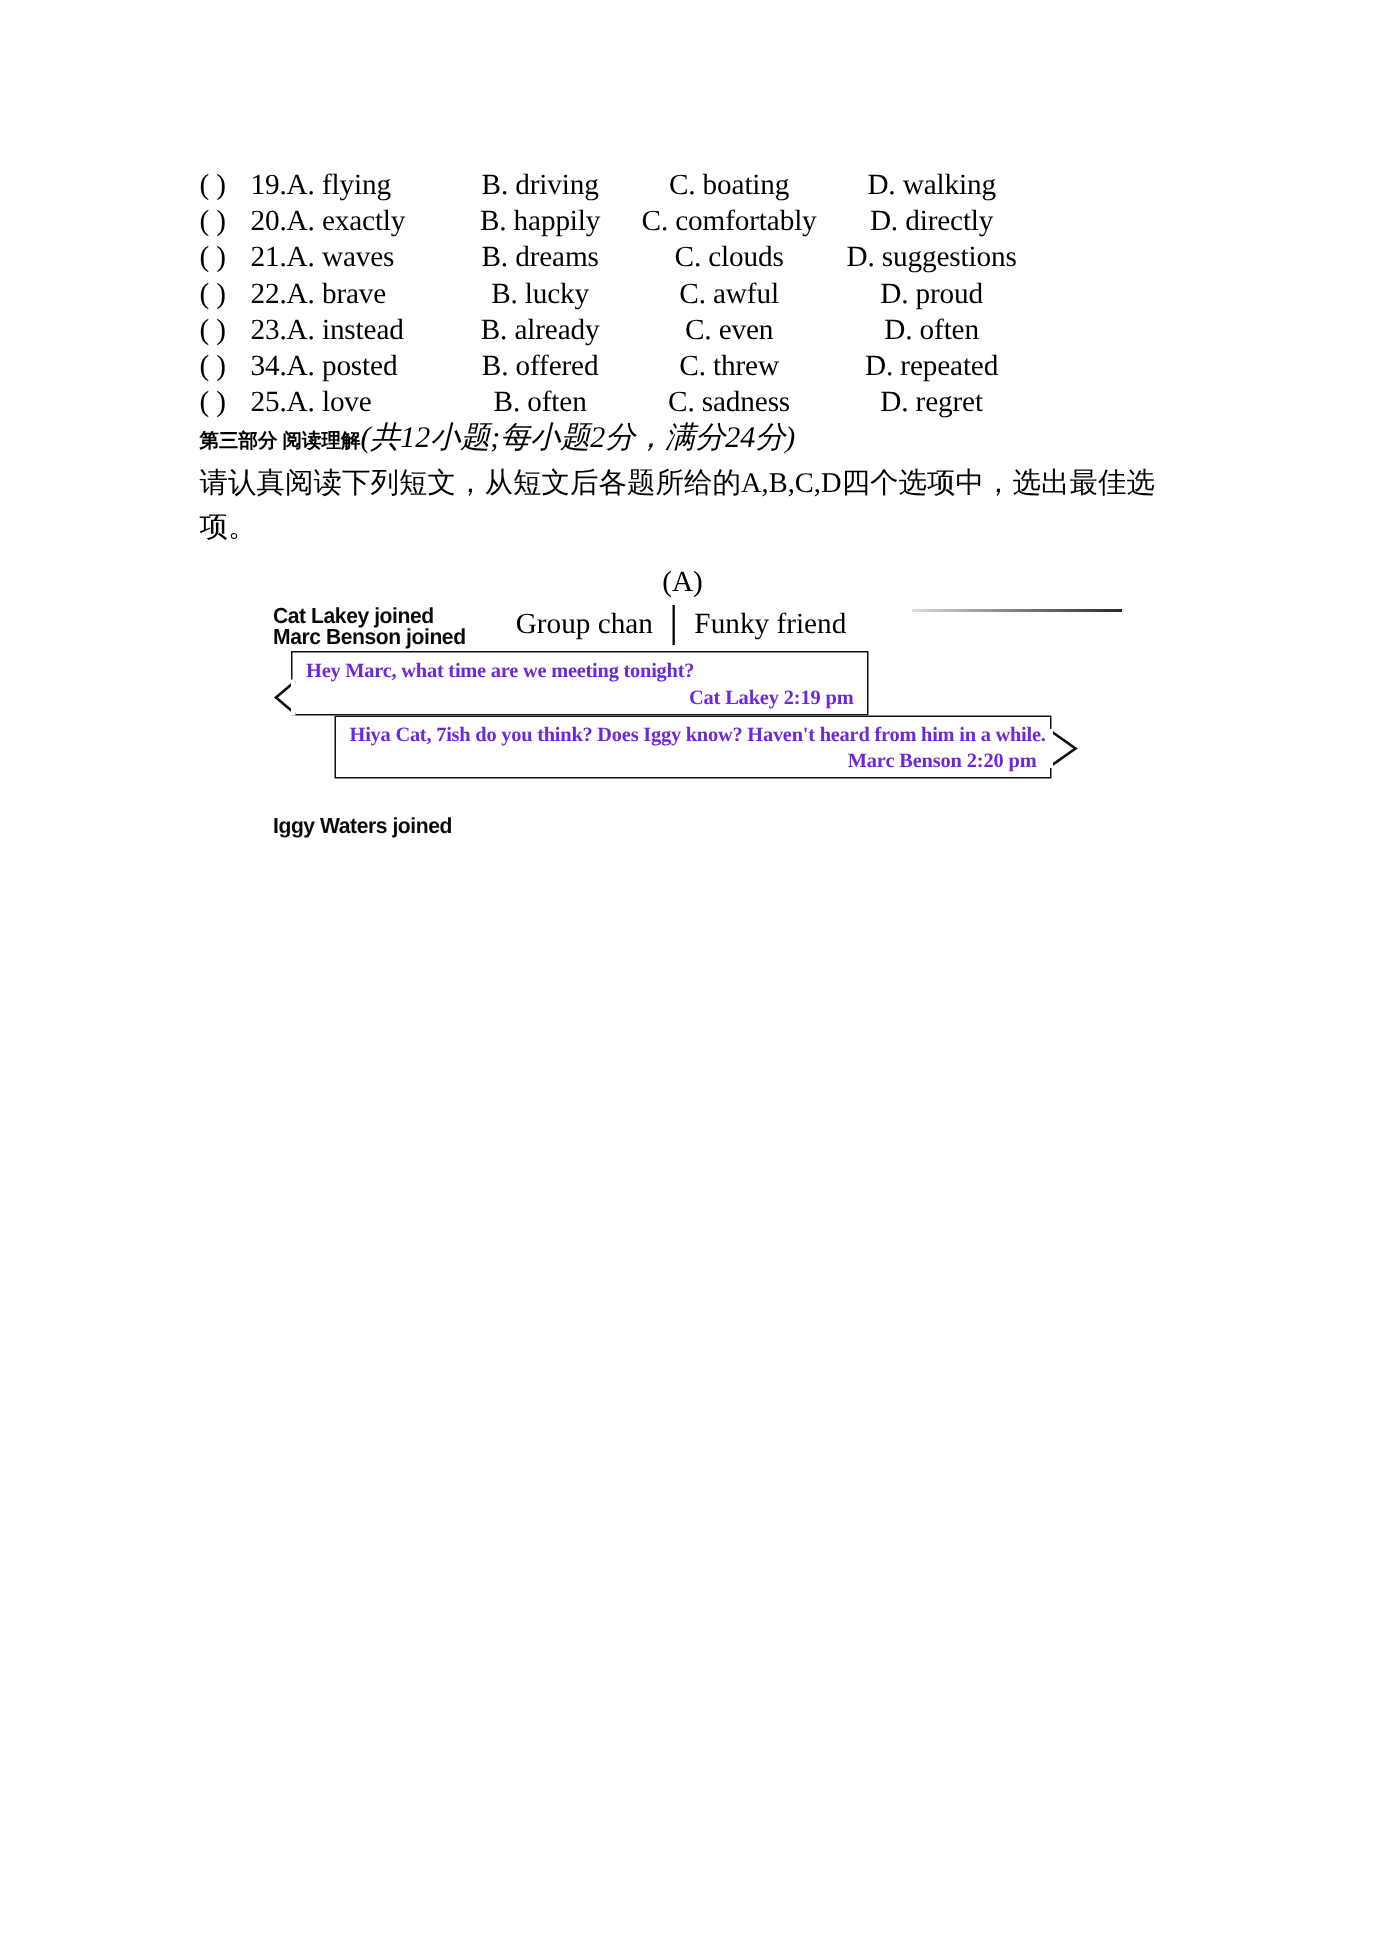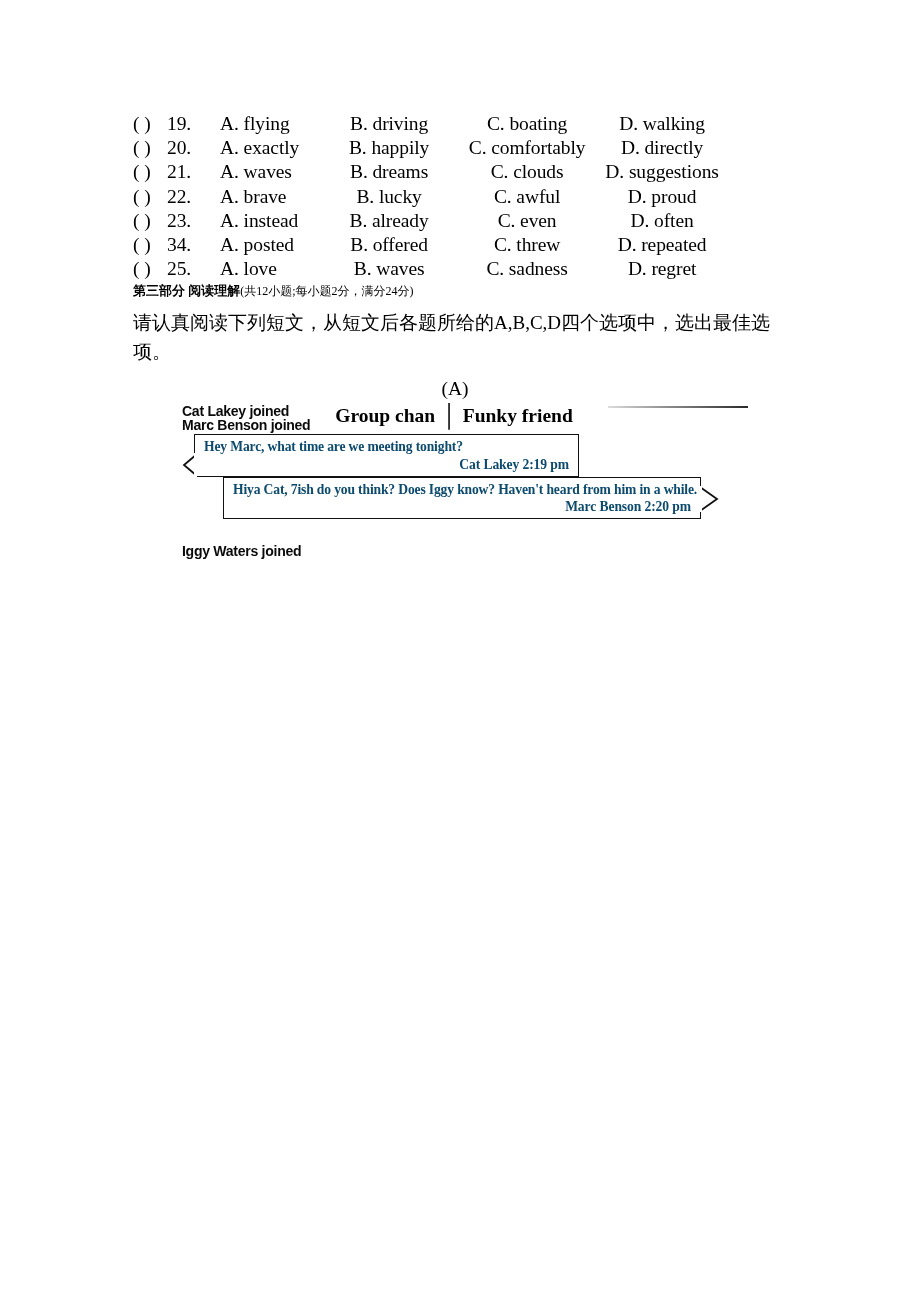--- a/index.html
+++ b/index.html
@@ -45,40 +45,41 @@
     display: inline-block;
   }
 
   .opts {
     display: inline-block;
   }
   .opt-cell {
     display: inline-block;
     text-align: center;
   }
-  .w-a { width: 108px; text-align: left; margin-left: 29px; }
+  .w-a { width: 108px; text-align: left; }
   .w-b { width: 122px; }
-  .w-c { width: 130px; margin-left: 12px; }
+  .w-c { width: 130px; }
   .w-d { width: 140px; }
 
   
   .sec-head {
     position: absolute;
     left: 133px;
     top: 278px;
     font-size: 19px;
     white-space: nowrap;
     font-family: "Liberation Serif", "DejaVu Serif", serif;
   }
   .sec-head .cn-bold {
     font-weight: bold;
     font-size: 13px;
   }
   .sec-head .cn-rest {
-    font-size: 12px;
+    font-size: 20px;
+    font-style: italic;
   }
 
   
   .instr {
     position: absolute;
     left: 133px;
     top: 308px;
     width: 660px;
     font-size: 19px;
     line-height: 29px;
@@ -100,21 +101,20 @@
   .chat-title {
     position: absolute;
     left: 0;
     top: 402px;
     width: 920px;
     text-align: center;
     font-size: 19.5px;
     padding-right: 12px;
     box-sizing: border-box;
     white-space: nowrap;
-    font-weight: bold;
   }
   .chat-title .bar {
     display: inline-block;
     padding: 0 6px;
     font-size: 22px;
     position: relative;
     top: 1px;
   }
 
   
@@ -150,21 +150,21 @@
   .joined-3 { left: 4px; top: 146px; }
 
   .bubble {
     position: absolute;
     border: 1.6px solid #111111;
     background: #ffffff;
     box-sizing: border-box;
     font-family: "Liberation Serif", "DejaVu Serif", serif;
     font-weight: bold;
     font-size: 13.6px;
-    color: #0c4a6e;
+    color: #6d28d9;
   }
   .bubble .msg {
     position: absolute;
     left: 9px;
     top: 4px;
     white-space: nowrap;
     letter-spacing: -0.15px;
   }
   .bubble .meta {
     position: absolute;
@@ -240,21 +240,21 @@
 
     <div class="qrow">
       <span class="paren">(    )</span><span class="num">23.</span><span class="opts"><span class="opt-cell w-a">A. instead</span><span class="opt-cell w-b">B. already</span><span class="opt-cell w-c">C. even</span><span class="opt-cell w-d">D. often</span></span>
     </div>
 
     <div class="qrow">
       <span class="paren">(    )</span><span class="num">34.</span><span class="opts"><span class="opt-cell w-a">A. posted</span><span class="opt-cell w-b">B. offered</span><span class="opt-cell w-c">C. threw</span><span class="opt-cell w-d">D. repeated</span></span>
     </div>
 
     <div class="qrow">
-      <span class="paren">(    )</span><span class="num">25.</span><span class="opts"><span class="opt-cell w-a">A. love</span><span class="opt-cell w-b">B. waves</span><span class="opt-cell w-c">C. sadness</span><span class="opt-cell w-d">D. regret</span></span>
+      <span class="paren">(    )</span><span class="num">25.</span><span class="opts"><span class="opt-cell w-a">A. love</span><span class="opt-cell w-b">B. often</span><span class="opt-cell w-c">C. sadness</span><span class="opt-cell w-d">D. regret</span></span>
     </div>
 
   </div>
 
   <div class="sec-head">
     <span class="cn-bold">第三部分  阅读理解</span><span class="cn-rest">(共12小题;每小题2分，满分24分)</span>
   </div>
 
   <div class="instr">请认真阅读下列短文，从短文后各题所给的A,B,C,D四个选项中，选出最佳选项。</div>
 

